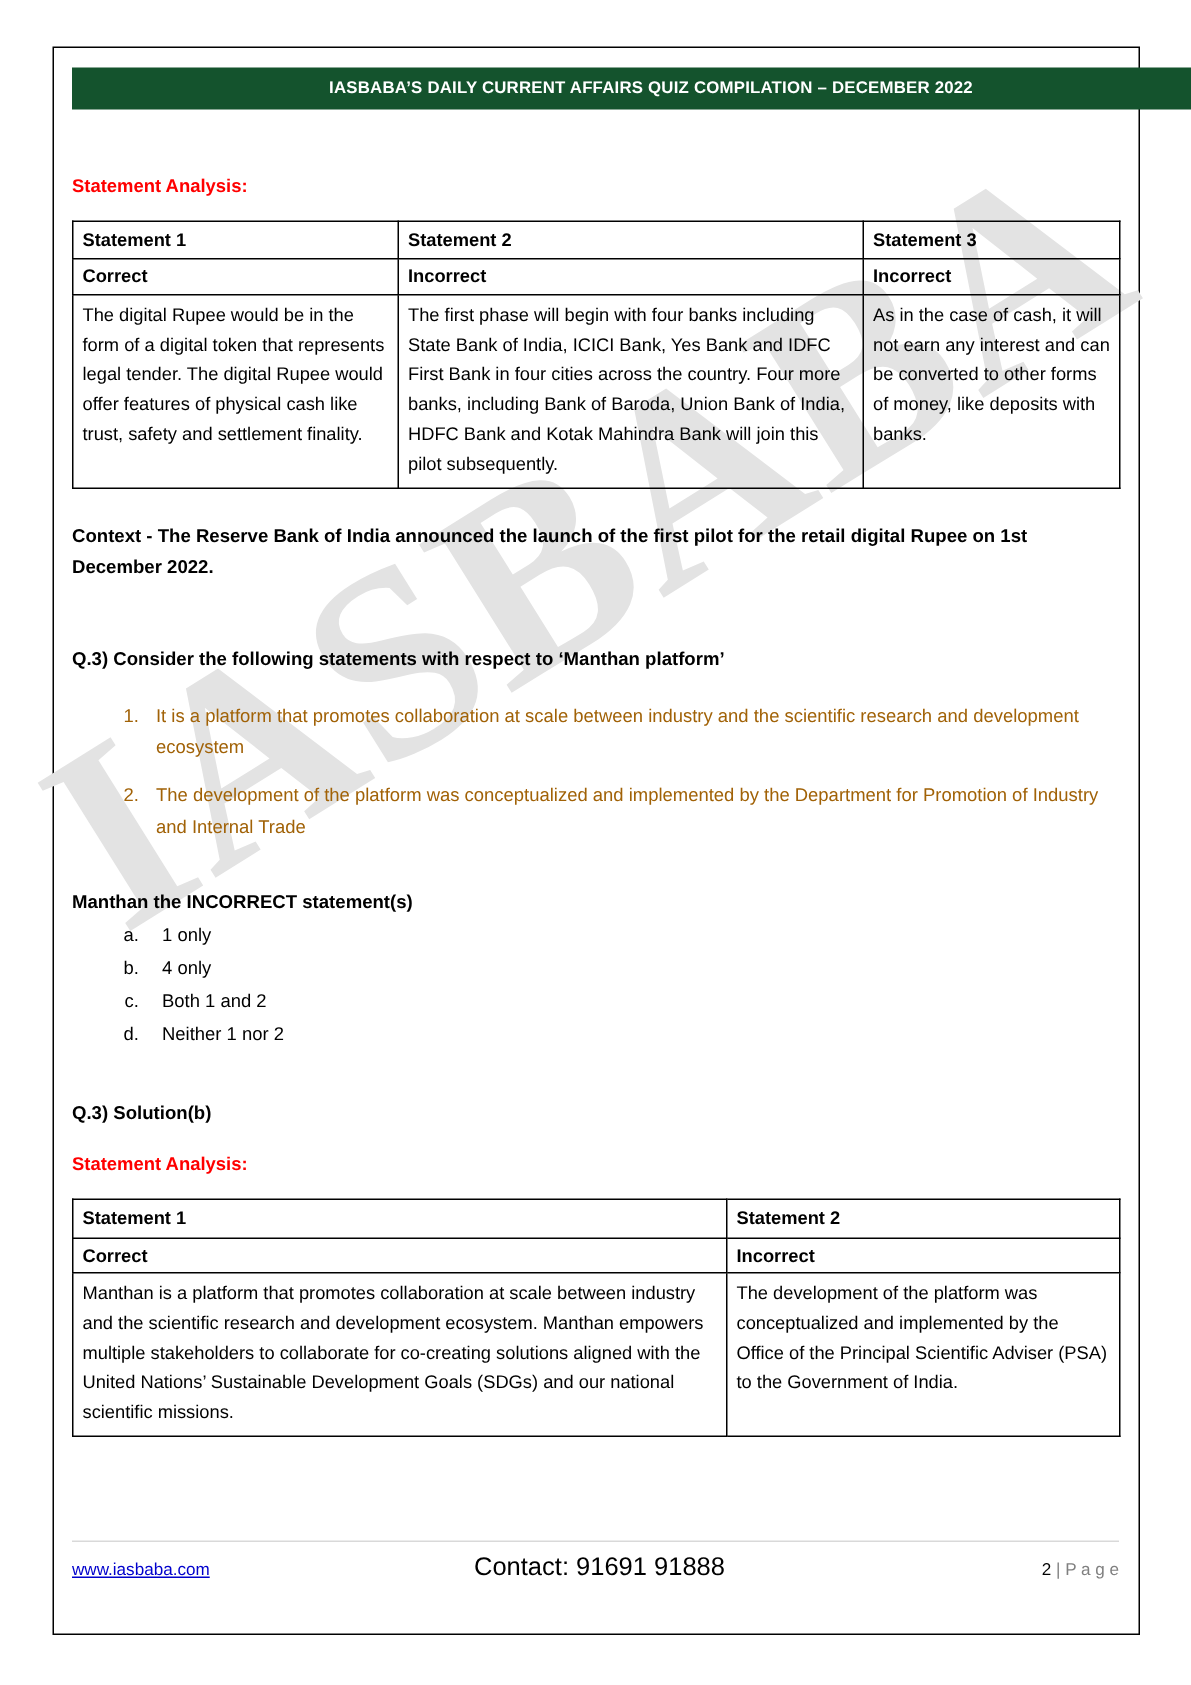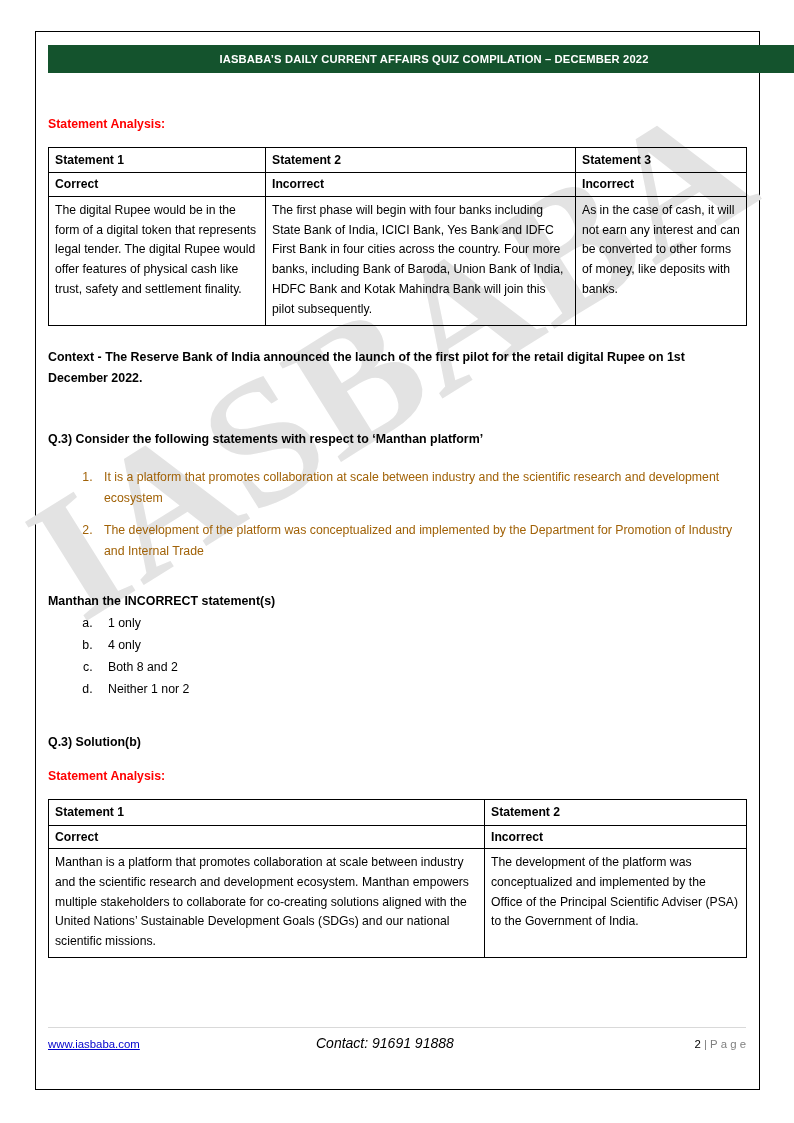--- a/index.html
+++ b/index.html
@@ -202,23 +202,22 @@
     width: 260px;
     color: #0000cc;
     text-decoration: underline;
     font-size: 11.4px;
     cursor: pointer;
   }
   .footer .f-mid {
     flex: 1;
     text-align: left;
     color: #000000;
-    font-size: 14px;
+    font-size: 17px;
     padding-left: 8px;
-    font-style: italic;
   }
   .footer .f-right {
     text-align: right;
     color: #808080;
     font-size: 11.4px;
     white-space: nowrap;
   }
   .footer .f-right .pagenum {
     color: #000000;
     font-weight: 400;
@@ -275,21 +274,21 @@
     <ol class="stmt-list">
       <li>It is a platform that promotes collaboration at scale between industry and the scientific research and development ecosystem</li>
       <li>The development of the platform was conceptualized and implemented by the Department for Promotion of Industry and Internal Trade</li>
     </ol>
 
     <p class="para select-line">Manthan the INCORRECT statement(s)</p>
 
     <ol class="opt-list">
       <li>1 only</li>
       <li>4 only</li>
-      <li>Both 8 and 2</li>
+      <li>Both 1 and 2</li>
       <li>Neither 1 nor 2</li>
     </ol>
 
     <p class="para solution-line">Q.3) Solution(b)</p>
 
     <div class="section-heading">Statement Analysis:</div>
 
     <table class="stmt-table t2">
       <colgroup>
           <col class="c1">

